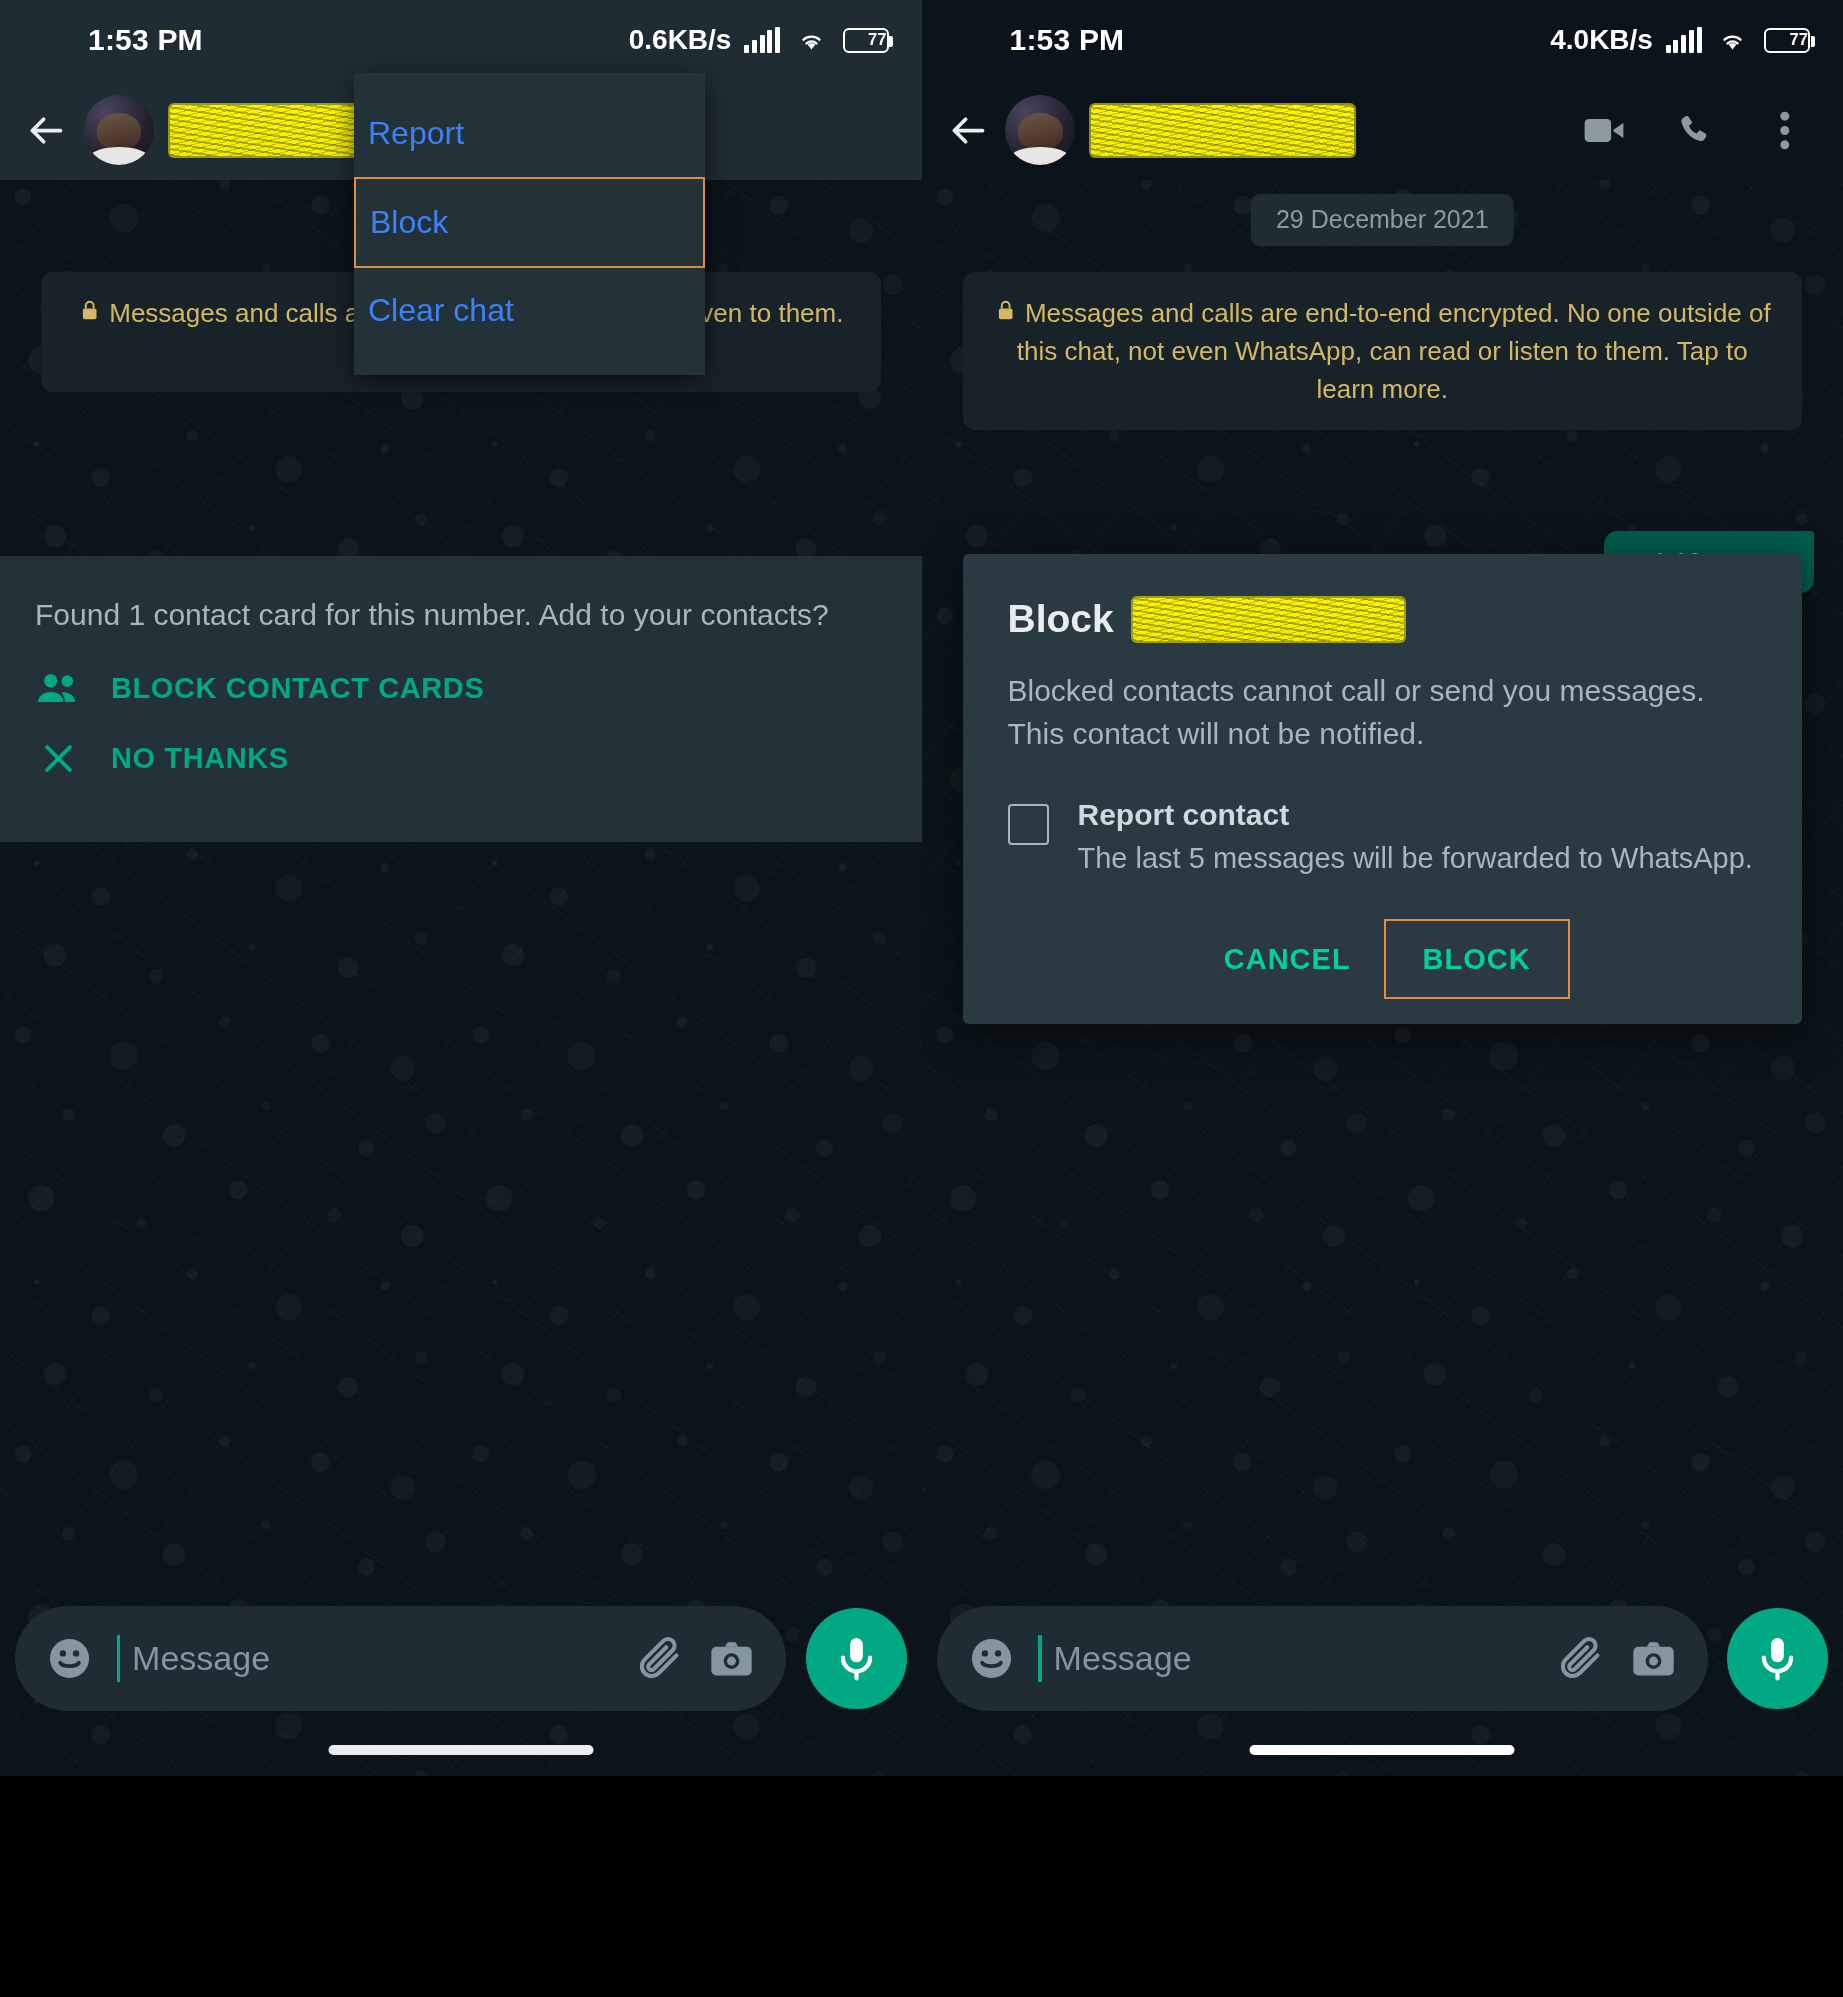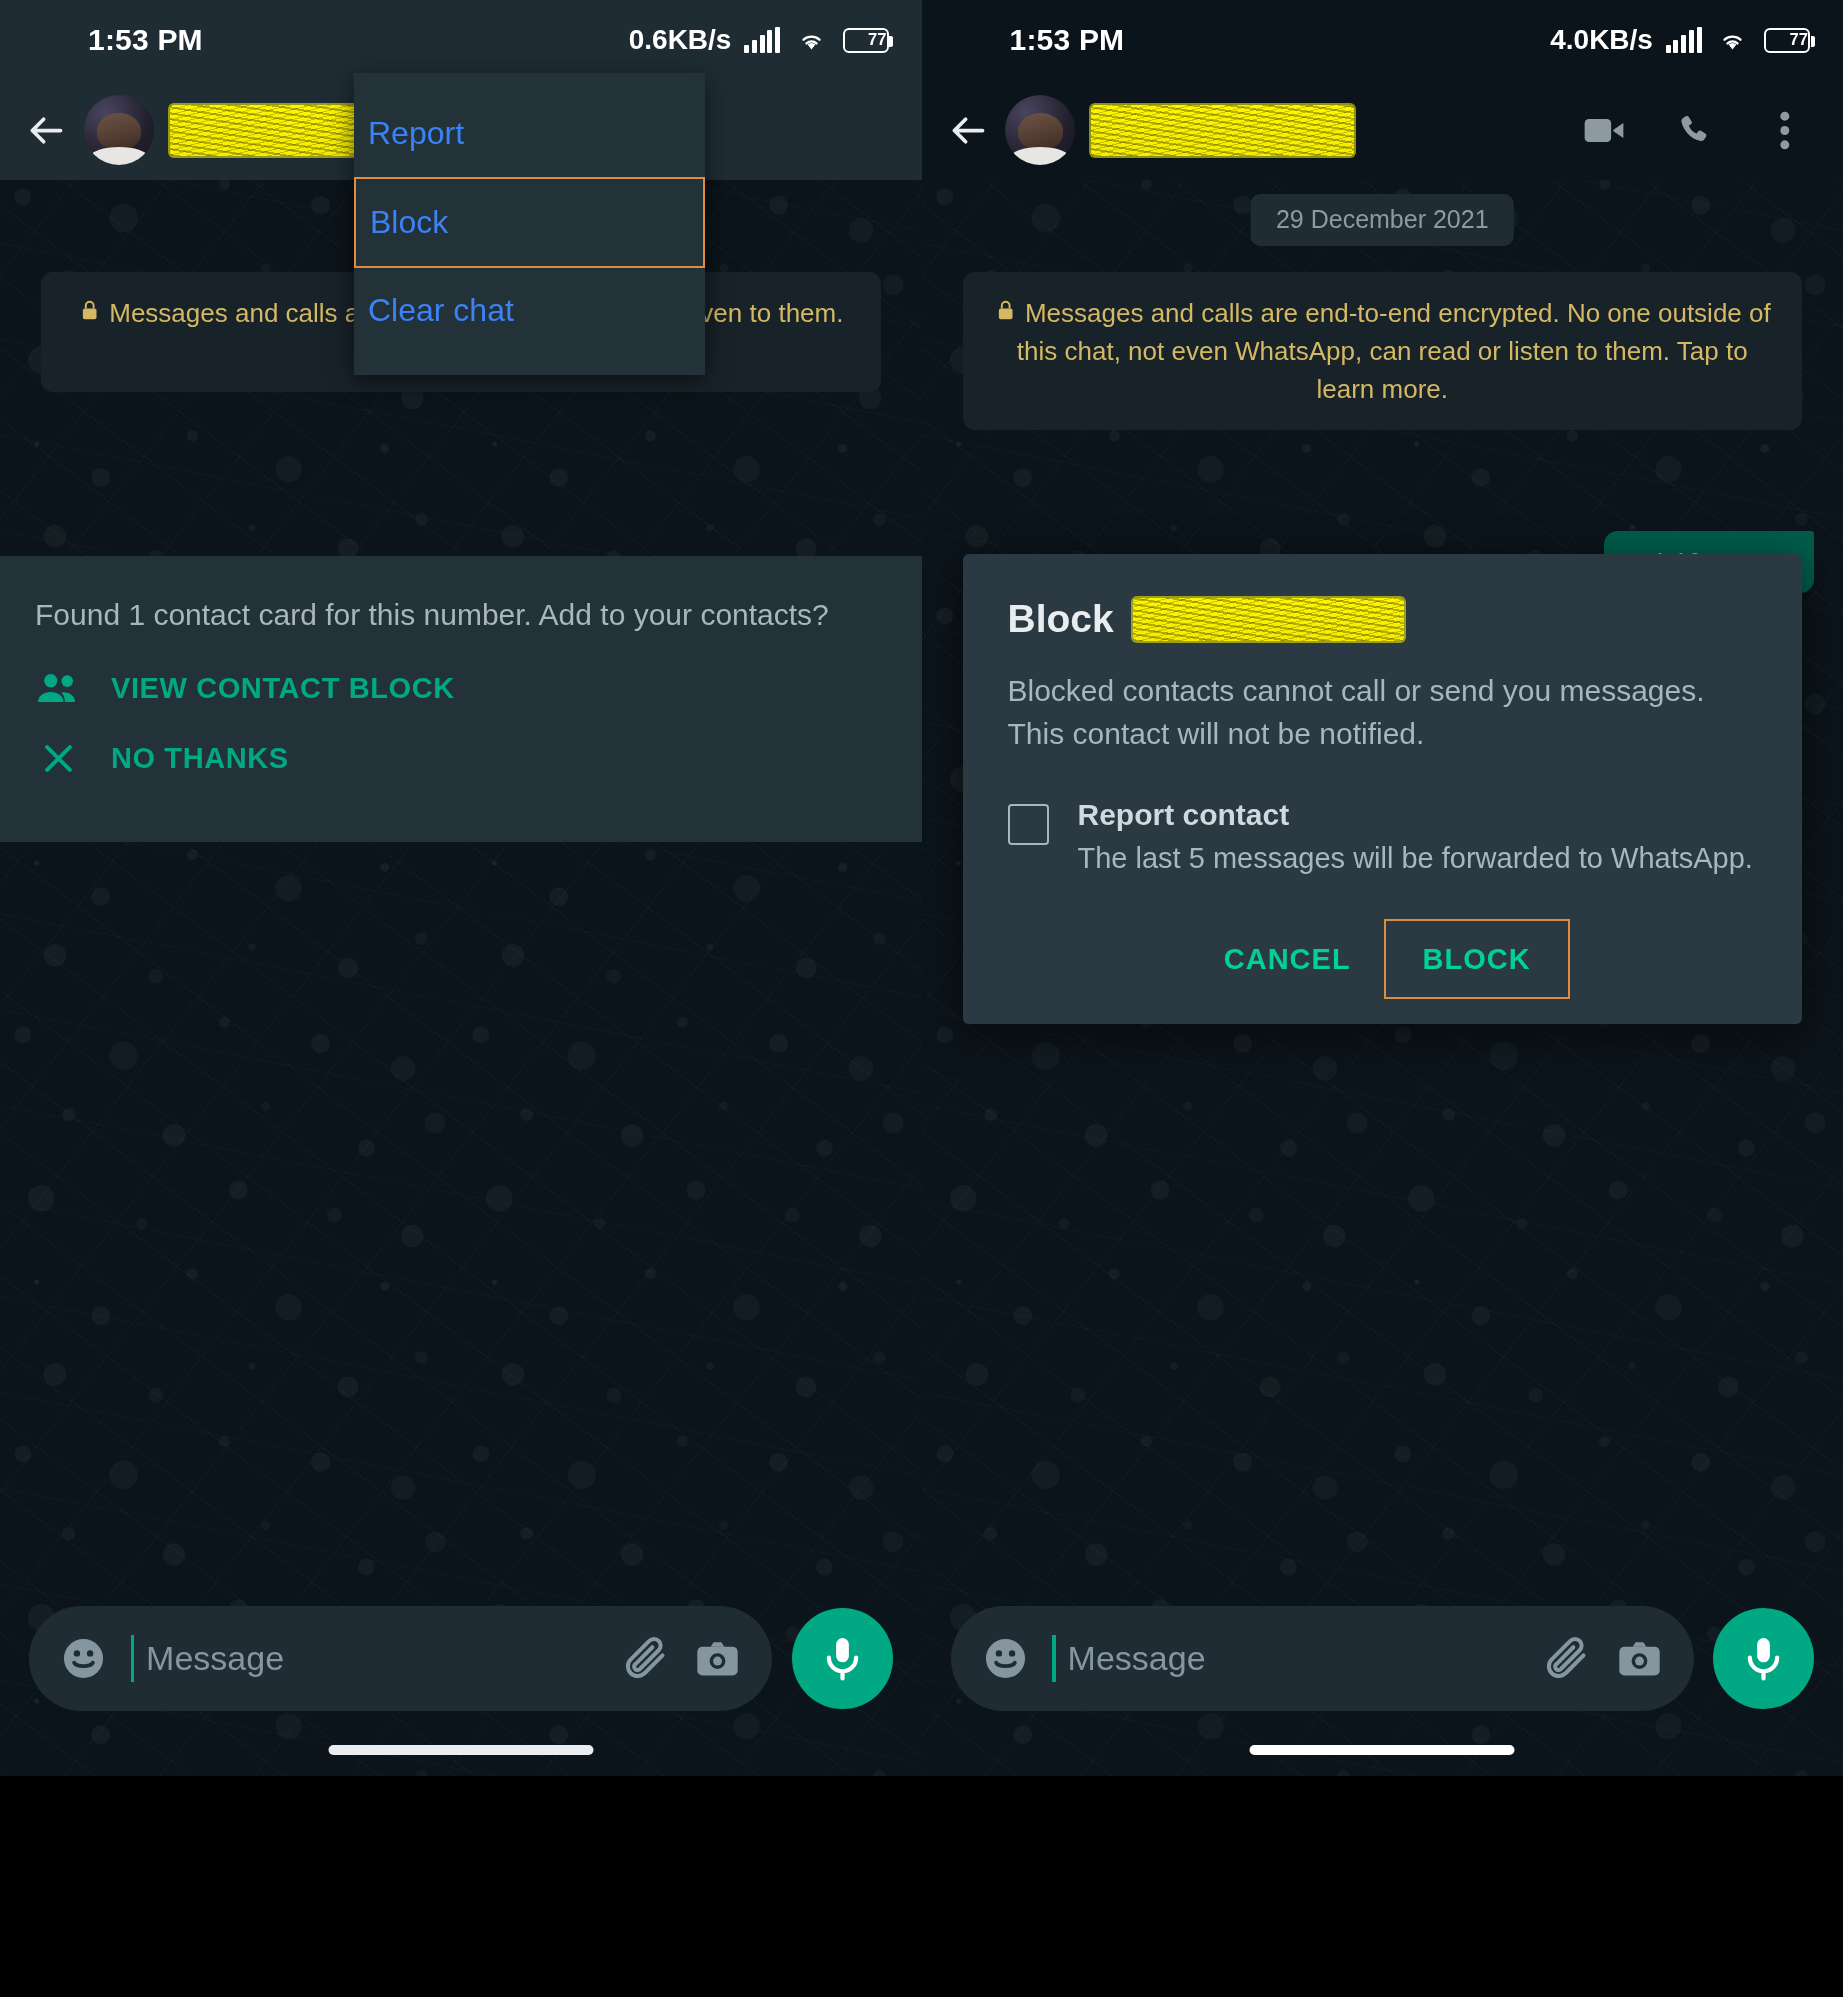--- a/index.html
+++ b/index.html
@@ -183,21 +183,21 @@
   .dlg-actions { margin-top: 41px; display: flex; justify-content: center; align-items: center; gap: 4px; }
   .btn-cancel { color:#00d09c; font-size: 29px; font-weight: 600; letter-spacing: 1px; padding: 21.5px 29px; }
   .btn-block {
     color:#00d09c; font-size: 29px; font-weight: 600; letter-spacing: 1px;
     padding: 21.5px 37px; border: 2.9px solid #e08b3e;
   }
 
   
   .inputbar {
     position: absolute; left: 0; right: 0; bottom: 60px; height: 115px;
-    display: flex; align-items: center; padding: 0 29px; gap: 19.5px; z-index: 12;
+    display: flex; align-items: center; padding: 0 15px; gap: 19.5px; z-index: 12;
   }
   .inputpill {
     flex: 1; height: 105px; background: #1f2c34; border-radius: 53px;
     display: flex; align-items: center; padding: 0 29px; gap: 21.5px;
   }
   .caret { width: 3.9px; height: 47px; background: #00a884; }
   .ph { color: #8696a0; font-size: 34px; flex: 1; margin-left: -9.8px; }
   .mic-fab {
     width: 101px; height: 101px; border-radius: 50%; background: #00a884;
     display: flex; align-items: center; justify-content: center; flex: none;
@@ -278,21 +278,21 @@
     <div class="contactcard">
       <div class="cc-text">Found 1 contact card for this number. Add to your contacts?</div>
       <div class="cc-actions">
         <div class="cc-row">
           <svg width="47" height="35" viewBox="0 0 24 18">
             <circle cx="8" cy="5" r="3.4" fill="#00a884"></circle>
             <circle cx="16.5" cy="5.2" r="3" fill="#00a884"></circle>
             <path d="M1.5 16c0-3.3 2.9-5.2 6.5-5.2s6.5 1.9 6.5 5.2z" fill="#00a884"></path>
             <path d="M14.5 10.9c3.3 0 6 1.9 6 5.1h-5.2c0-1.9-.6-3.6-1.8-4.9z" fill="#00a884"></path>
           </svg>
-          <span class="lbl">VIEW CONTACT BLOCK</span>
+          <span class="lbl">BLOCK CONTACT CARDS</span>
         </div>
         <div class="cc-row">
           <svg width="47" height="39" viewBox="0 0 24 24">
             <path d="M5 5l14 14M19 5L5 19" stroke="#00a884" stroke-width="2.4" stroke-linecap="round"></path>
           </svg>
           <span class="lbl">NO THANKS</span>
         </div>
       </div>
     </div>
 

